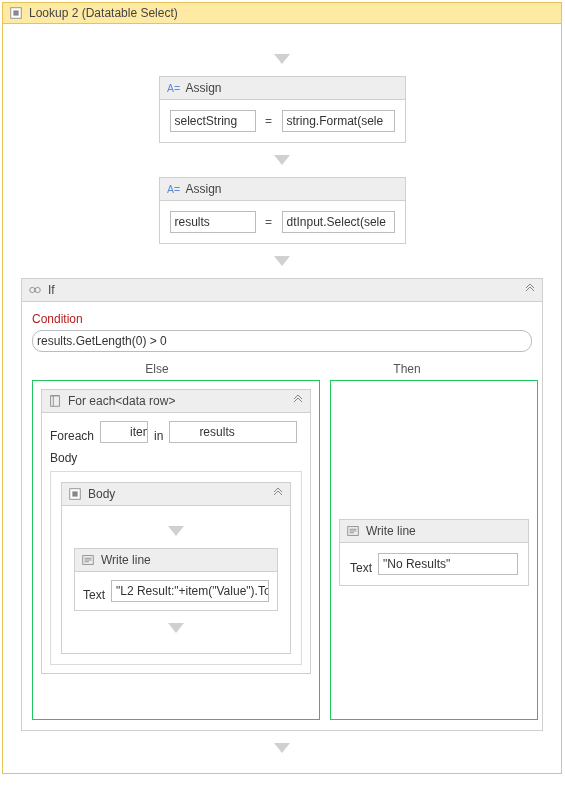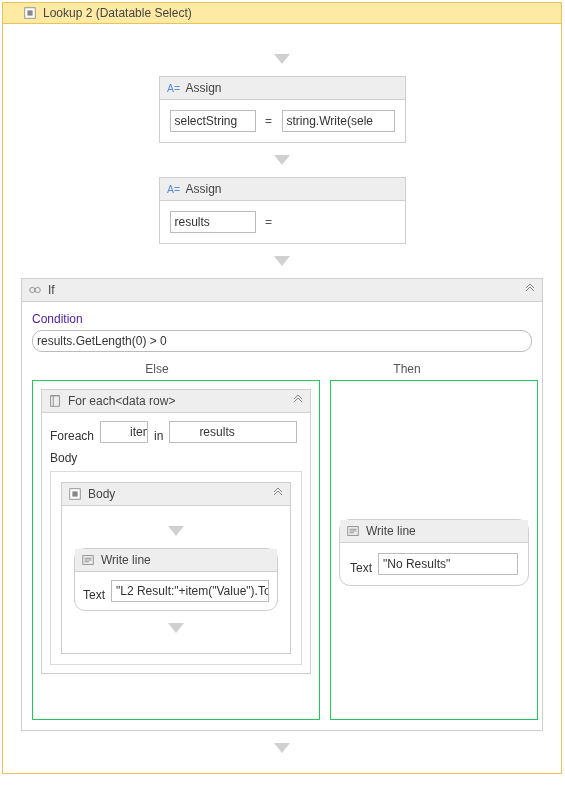--- a/index.html
+++ b/index.html
@@ -1,48 +1,48 @@
 <!DOCTYPE html>
 <html><head>
 <meta charset="utf-8">
 <style>
   * { box-sizing: border-box; font-family: "Segoe UI", Tahoma, sans-serif; font-size: 12px; }
   body { margin: 0; background: #fff; width: 565px; height: 810px; overflow: hidden; }
   .outer { border: 1px solid #e6c45a; background: #fff; width: 560px; margin: 2px; }
-  .outer-hdr { background: #ffeaa3; padding: 3px 20px; display: flex; align-items: flex-end; gap: 6px; border-bottom: 1px solid #e6c45a; }
+  .outer-hdr { background: #ffeaa3; padding: 3px 6px; display: flex; align-items: flex-end; gap: 6px; border-bottom: 1px solid #e6c45a; }
   .outer-body { padding: 18px 18px 8px 18px; }
   .drop { display: flex; justify-content: center; margin: 12px 0; }
   .tri { width: 0; height: 0; border-left: 8px solid transparent; border-right: 8px solid transparent; border-top: 10px solid #d0d0d0; }
   .activity { border: 1px solid #cfcfcf; background: #fff; margin: 0 auto; }
   .act-hdr { background: #eeeeee; padding: 4px 6px; display: flex; align-items: center; gap: 6px; border-bottom: 1px solid #cfcfcf; }
   .act-title { color: #444; }
   .collapse { margin-left: auto; color: #777; font-size: 10px; }
   .act-body { padding: 10px; }
   .row { display: flex; align-items: center; gap: 6px; }
   .input { border: 1px solid #bcbcbc; background: #fff; padding: 3px 4px; color: #333; white-space: nowrap; overflow: hidden; }
   .eq { width: 14px; text-align: center; color: #555; }
   .assign { width: 247px; }
   .assign .input { flex: 1; }
   .assign .lhs { width: 86px; flex: none; }
   .if-act { width: 100%; }
-  .cond-label { color: #4c1d95; margin-bottom: 4px; }
+  .cond-label { color: #b91c1c; margin-bottom: 4px; }
   .cond-input { width: 100%; border-radius: 10px; }
   .branch-hdrs { display: flex; margin-top: 10px; }
   .branch-hdr { flex: 1; text-align: center; color: #555; padding-bottom: 4px; }
   .branches { display: flex; gap: 10px; }
   .branch { flex: 1; border: 1px solid #22c55e; background: #fff; min-height: 340px; padding: 8px; }
   .foreach { width: 100%; }
   .foreach .act-body { padding: 8px; }
   .lbl { color: #333; margin-top: 8px; }
   .fe-row .input { width: 48px; padding-left: 29px; }
   .fe-row .results { width: 128px; }
   .body-label { margin: 8px 0 6px 0; color: #333; }
   .body-outer { border: 1px solid #dcdcdc; padding: 10px; }
   .body-act { width: 230px; }
-  .write-act { width: 204px; margin: 0 auto; border-radius: 11px; }
+  .write-act { width: 204px; margin: 0 auto; }
   .write-act .input { flex: 1; }
   .else .write-act { width: 190px; margin: 130px auto 0 auto; }
   .ico { width: 14px; height: 14px; display: inline-flex; }
 </style>
 </head>
 <body>
 
 <div class="outer">
   <div class="outer-hdr">
     <span class="ico">
@@ -64,40 +64,41 @@
         <span class="ico">
           <svg viewBox="0 0 16 16">
               <text x="1" y="12" font-size="9" fill="#5b8dd6">A=B</text>
             </svg>
         </span>
         <span class="act-title">Assign</span>
       </div>
       <div class="act-body row">
         <div class="input lhs">selectString</div>
         <div class="eq">=</div>
-        <div class="input">string.Write(sele</div>
+        <div class="input">string.Format(sele</div>
       </div>
     </div>
 
     <div class="drop">
         <div class="tri"></div>
       </div>
 
     <div class="activity assign">
       <div class="act-hdr">
         <span class="ico">
           <svg viewBox="0 0 16 16">
               <text x="1" y="12" font-size="9" fill="#5b8dd6">A=B</text>
             </svg>
         </span>
         <span class="act-title">Assign</span>
       </div>
       <div class="act-body row">
         <div class="input lhs">results</div>
         <div class="eq">=</div>
+        <div class="input">dtInput.Select(sele</div>
       </div>
     </div>
 
     <div class="drop">
         <div class="tri"></div>
       </div>
 
     <div class="activity if-act">
       <div class="act-hdr">
         <span class="ico">

